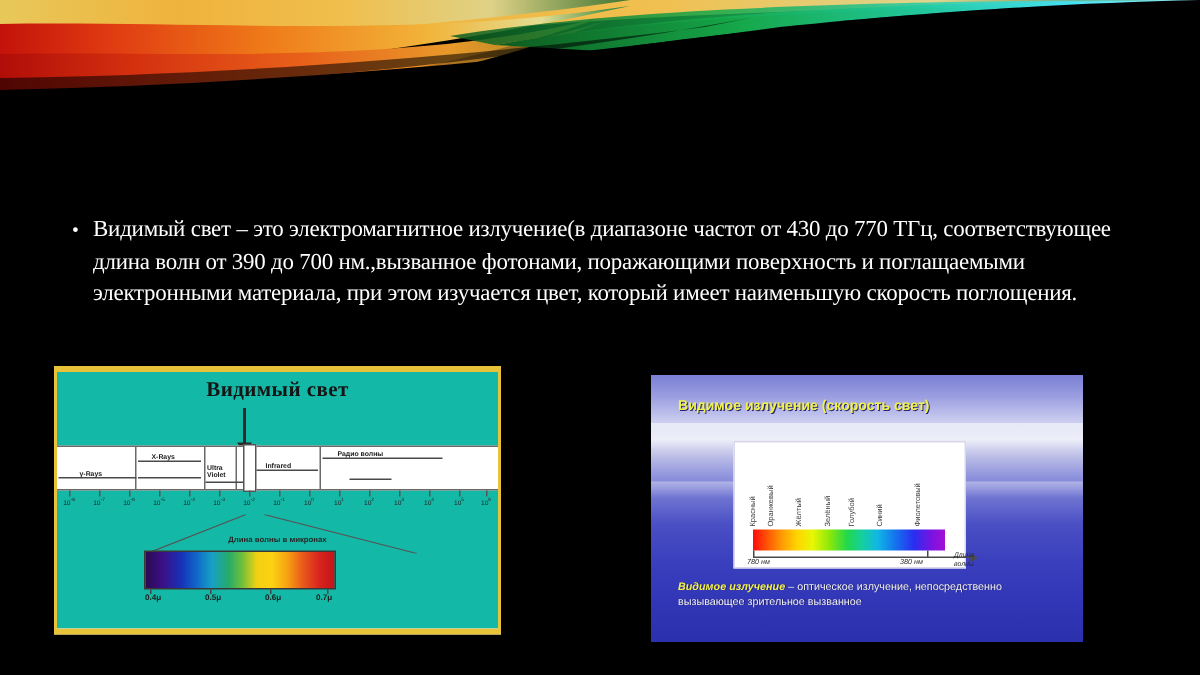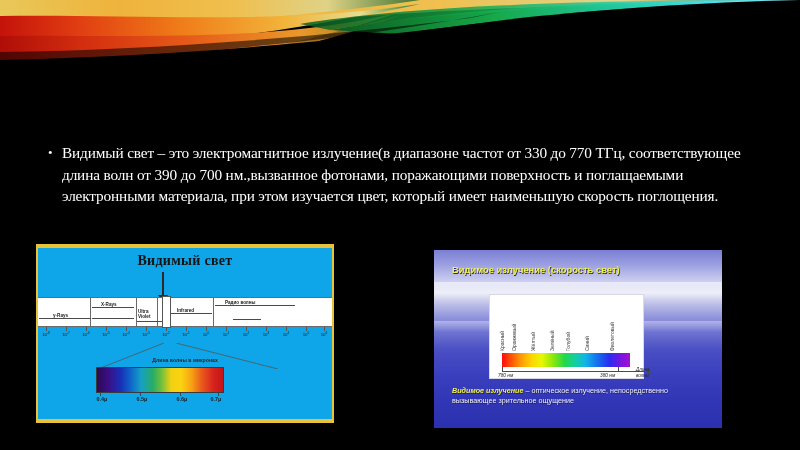--- a/index.html
+++ b/index.html
@@ -27,21 +27,21 @@
   }
 
   
   .fig-left{
     position:absolute;left:36px;top:244px;width:298px;height:179px;
     background:#ffffff;box-sizing:border-box;
     border-top:4px solid #e8c33a;border-bottom:4px solid #e8c33a;
     border-left:2px solid #e8c33a;border-right:2px solid #e8c33a;
     overflow:hidden;
   }
-  .fig-left .inner{position:absolute;inset:0;background:#0ea5e9;}
+  .fig-left .inner{position:absolute;inset:0;background:#14b8a6;}
   .fl-title{
     position:absolute;left:0;right:0;top:5px;text-align:center;
     font-family:"Liberation Serif",serif;font-weight:bold;
     font-size:14px;color:#151515;letter-spacing:0.3px;
   }
   .fl-arrow{position:absolute;left:124px;top:24px;width:2px;height:26px;background:#2b2b2b;}
   .fl-arrow:after{
     content:"";position:absolute;left:-4px;top:23px;width:0;height:0;
     border-left:5px solid transparent;border-right:5px solid transparent;
     border-top:7px solid #2b2b2b;
@@ -217,21 +217,21 @@
       <path d="M600,22 C680,12 740,8 800,6 L800,18 C740,18 680,26 620,36 Z" fill="url(#cyn2)" opacity="0.8"></path>
       <path d="M700,26 C740,20 770,16 800,14 L800,26 C770,26 740,32 710,40 Z" fill="url(#cyn)" opacity="0.6"></path>
       <path d="M0,60 C180,56 360,40 520,18 C640,6 720,2 800,0 L800,108 L0,108 Z" fill="#000"></path>
       <path d="M0,52 C160,50 330,36 470,18 L500,12 C360,38 180,58 0,62 Z" fill="#000" opacity="0.55"></path>
     </svg>
   </div>
 
   <div class="bullet-block">
     <div class="bullet-row">
       <span class="bullet-dot">•</span>
-      <span class="bullet-text">Видимый свет – это электромагнитное излучение(в диапазоне частот от 330 до 770 ТГц, соответствующее длина волн от 390 до 700 нм.,вызванное фотонами, поражающими поверхность и поглащаемыми электронными материала, при этом изучается цвет, который имеет  наименьшую скорость поглощения.</span>
+      <span class="bullet-text">Видимый свет – это электромагнитное излучение(в диапазоне частот от 430 до 770 ТГц, соответствующее длина волн от 390 до 700 нм.,вызванное фотонами, поражающими поверхность и поглащаемыми электронными материала, при этом изучается цвет, который имеет  наименьшую скорость поглощения.</span>
     </div>
   </div>
 
   <div class="fig-left">
     <div class="inner">
 
       <div class="fl-title">Видимый свет</div>
       <div class="fl-arrow"></div>
 
       <div class="em-bar">
@@ -339,17 +339,17 @@
       <div class="fr-tick" style="left:128px"></div>
       <div class="fr-tlab" style="left:8px">780 нм</div>
       <div class="fr-tlab" style="left:110px">380 нм</div>
       <div class="fr-axlab">
         <div>Длина</div>
         <div>волны</div>
       </div>
     </div>
 
     <div class="fr-cap">
-      <i>Видимое излучение</i><span> – оптическое излучение, непосредственно вызывающее зрительное ощущение</span>
+      <i>Видимое излучение</i><span> – оптическое излучение, непосредственно вызывающее зрительное вызванное</span>
     </div>
   </div>
 
 </div>
 
 </body></html>

